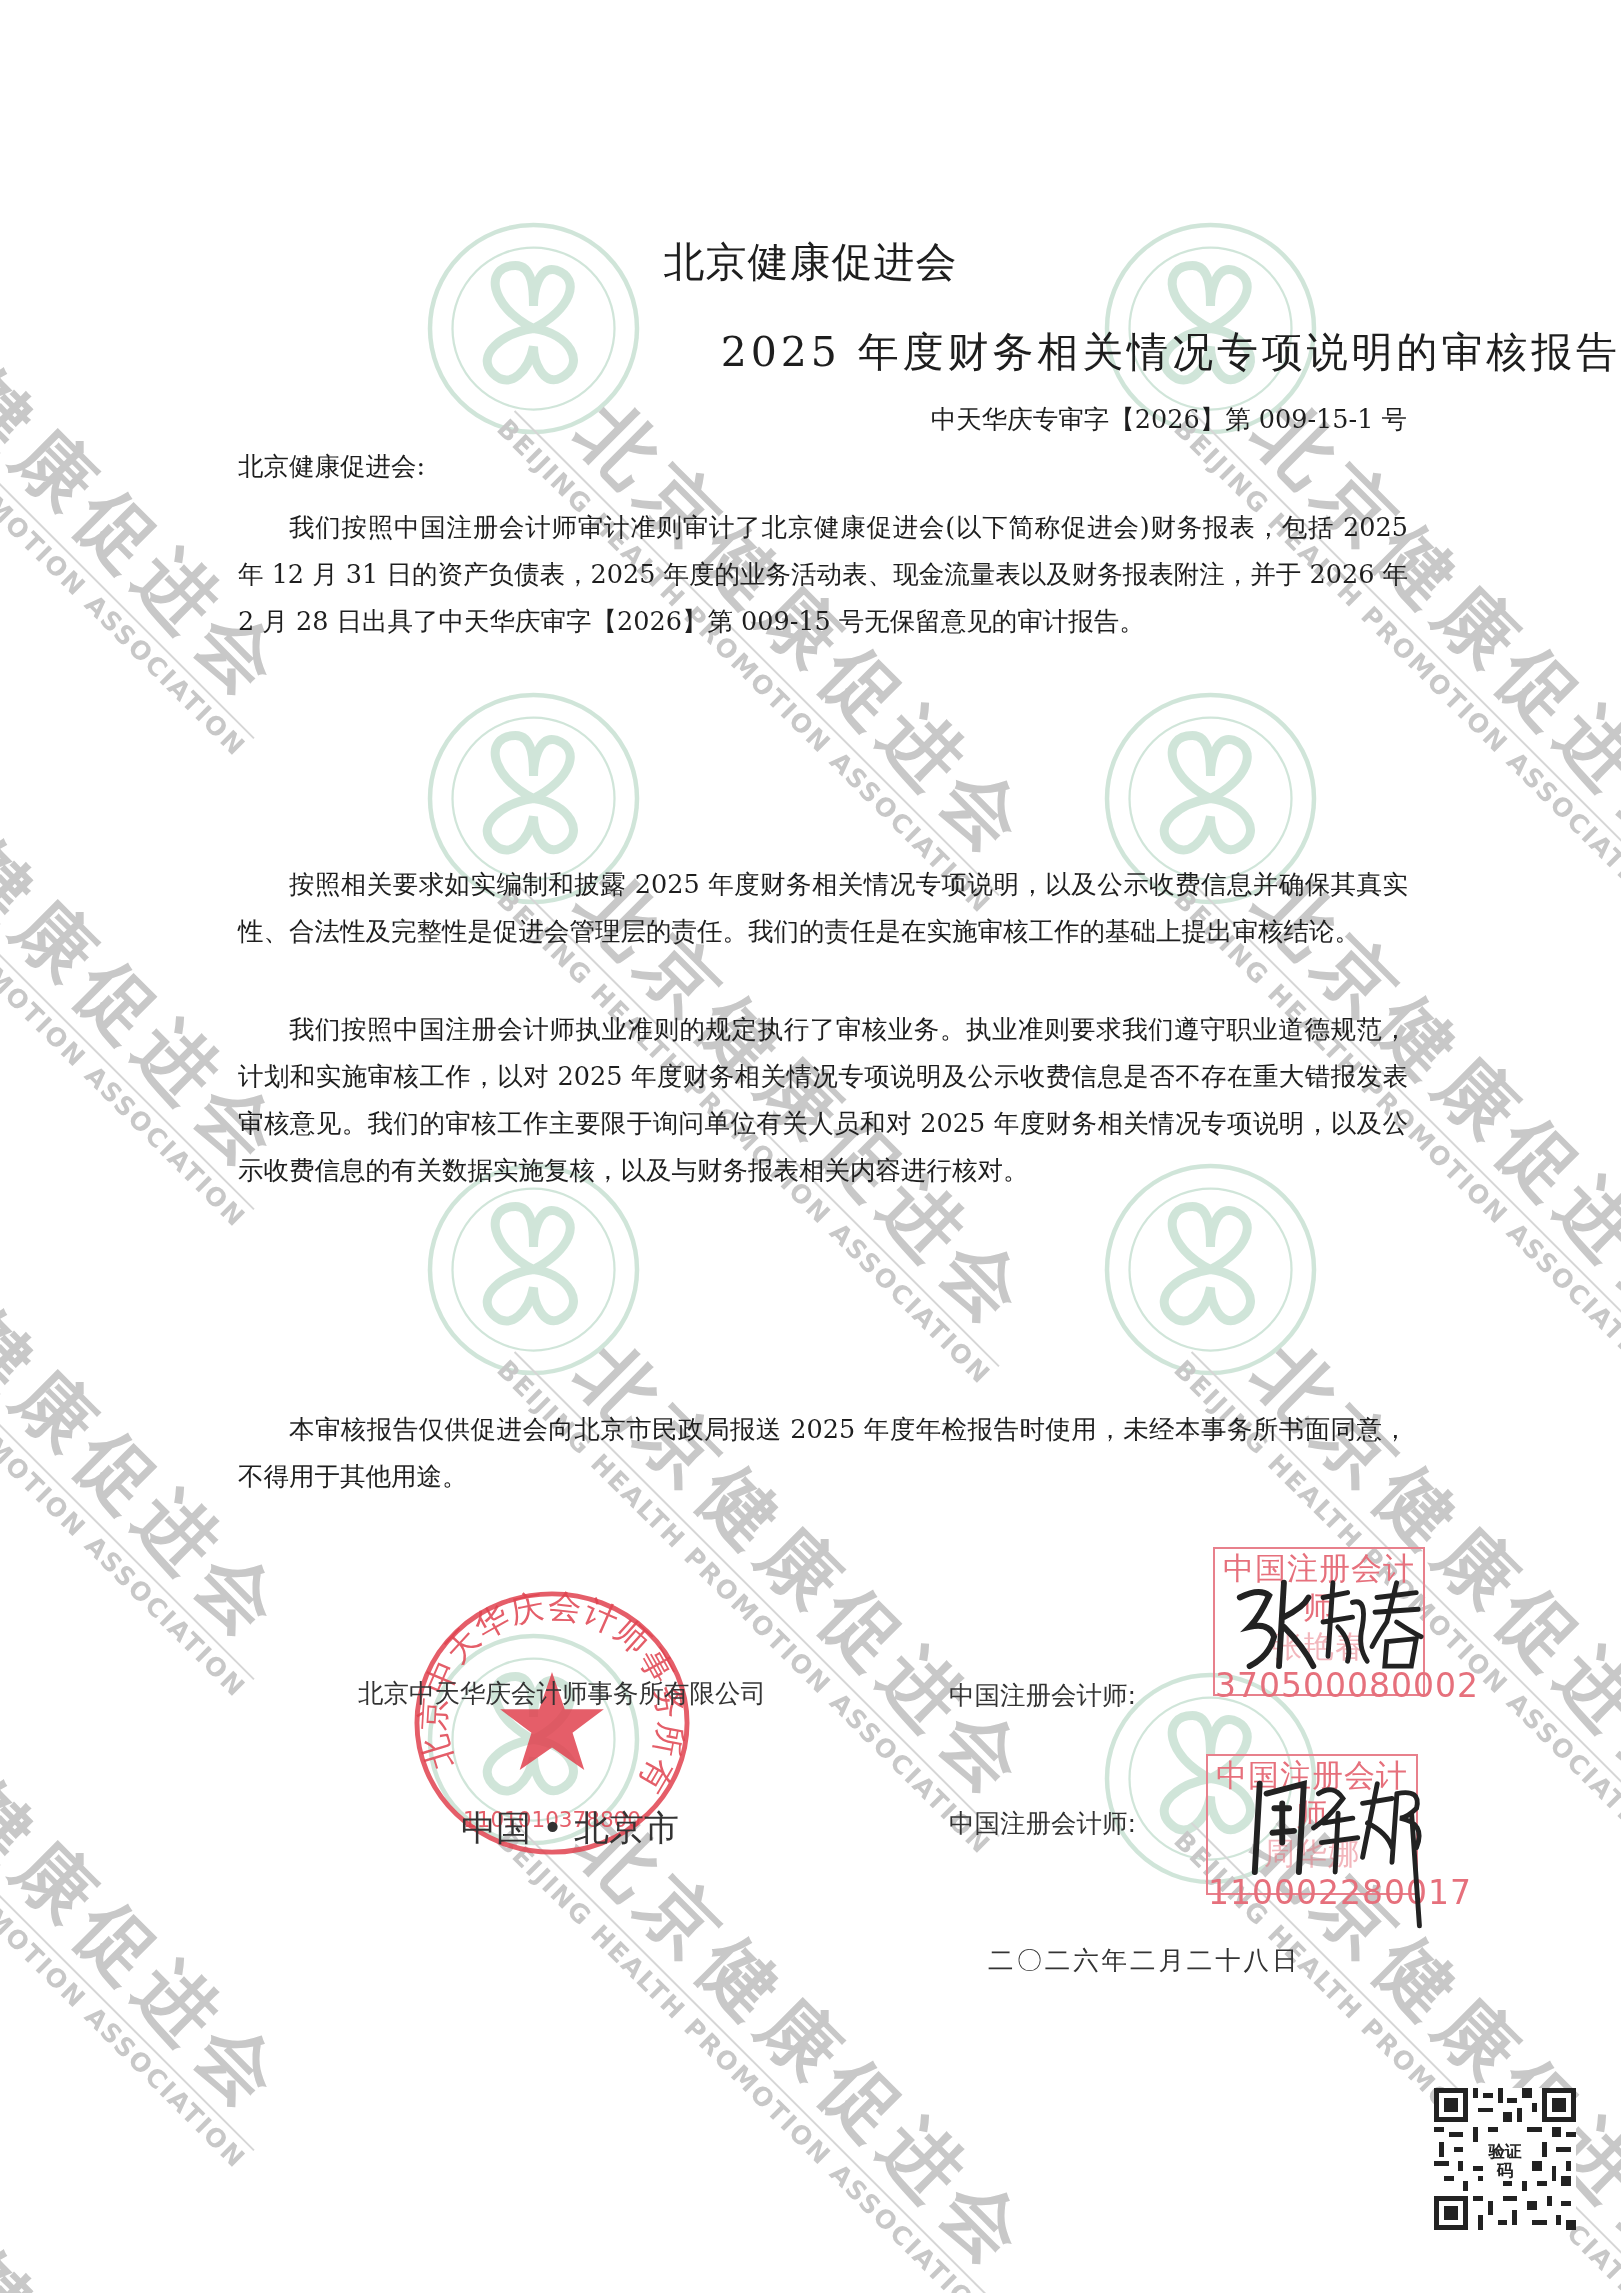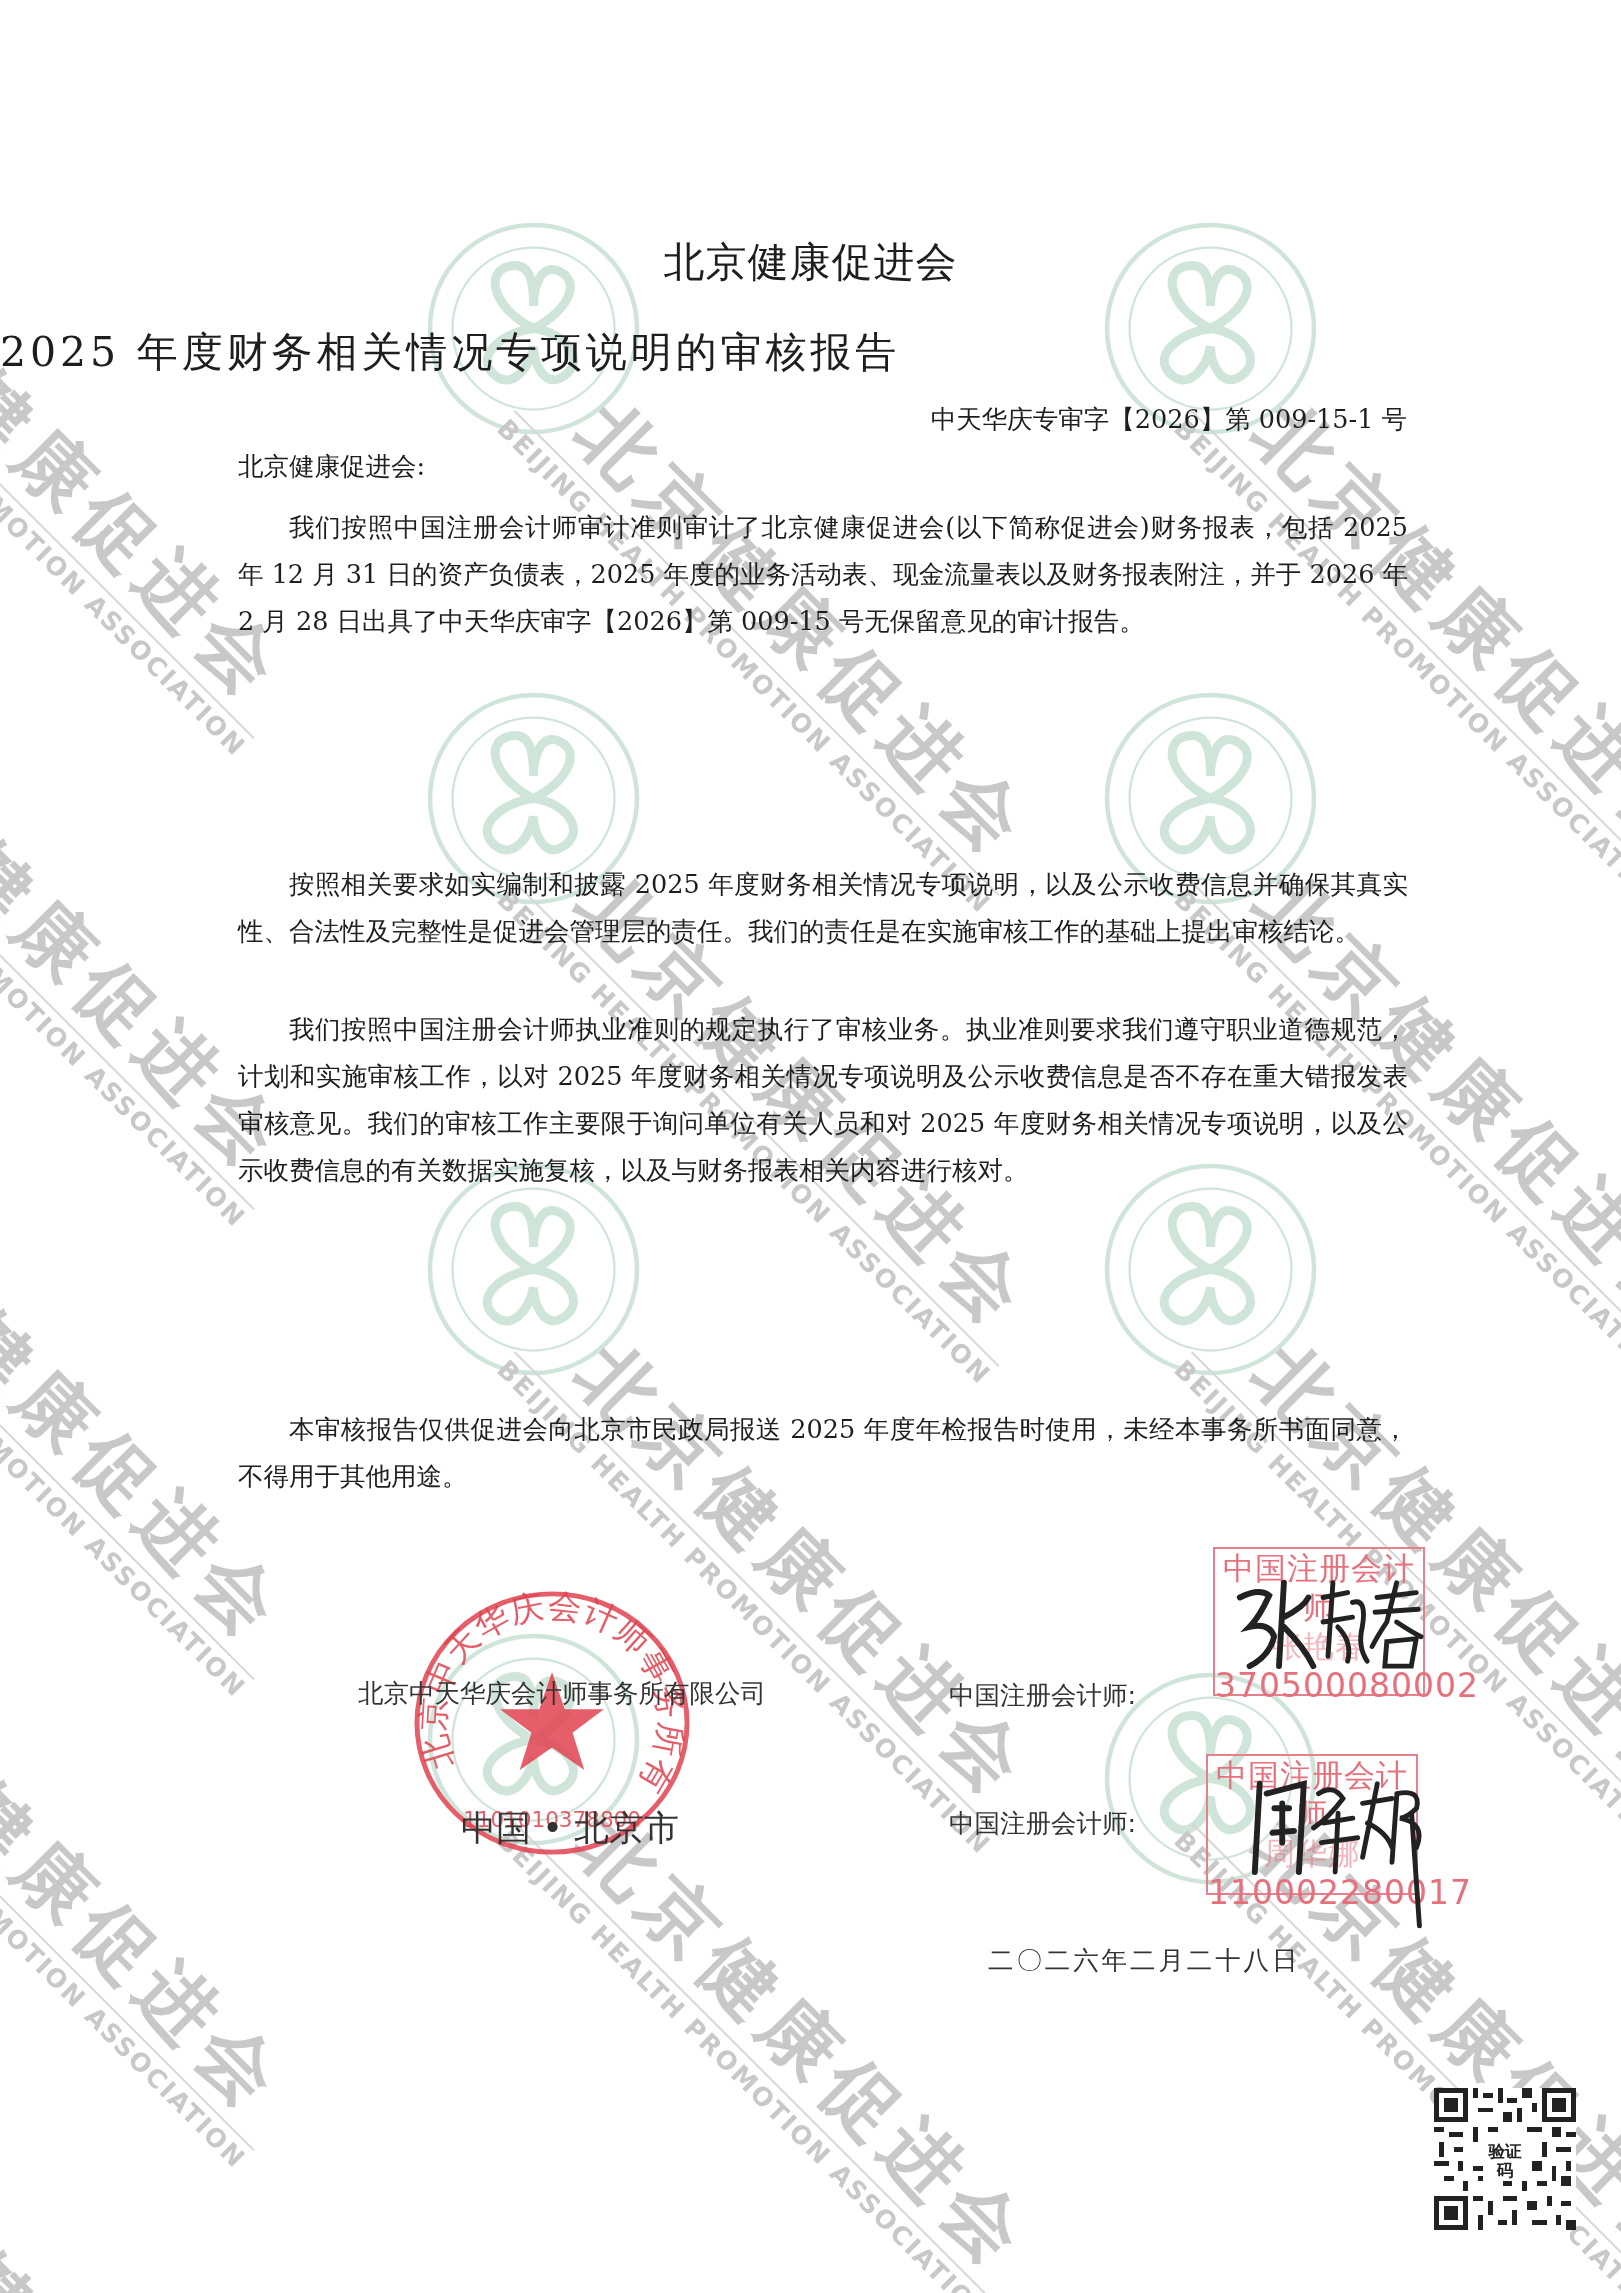--- a/index.html
+++ b/index.html
@@ -14,21 +14,21 @@
              color: #c8c8c8; white-space: nowrap; }
   .wm-text .cn { font-size: 76px; font-weight: bold; letter-spacing: 9.8px; display: block;
                  font-family: "DejaVu Sans", sans-serif; }
   .wm-text .en { font-size: 25.5px; font-weight: bold; letter-spacing: 2px; display: block;
                  margin-top: -3.9px; margin-left: -59px; font-family: "DejaVu Sans", sans-serif;
                  border-top: 2px solid #d6d6d6; padding-top: 2px; }
 
   .content { position: absolute; inset: 0; z-index: 1; }
   .title1 { position: absolute; top: 235px; left: 0; width: 1621px; text-align: center;
             font-size: 41px; letter-spacing: 1px; }
-  .title2 { position: absolute; top: 325px; left: 0; width: 1621px; text-align: left;
+  .title2 { position: absolute; top: 325px; left: 0; width: 1621px; text-align: right;
             font-size: 41px; letter-spacing: 3.9px; }
   .refno { position: absolute; top: 402px; right: 214px; font-size: 25.5px; }
   .salutation { position: absolute; top: 449px; left: 238px; font-size: 25.5px; }
 
   .body { position: absolute; left: 238px; width: 1170px; font-size: 25.5px; line-height: 47px;
           text-align: justify; }
   .body p { margin: 0; text-indent: 2em; }
   .p1 { top: 504px; }
   .p2 { top: 668px; }
   .p3 { top: 861px; }

